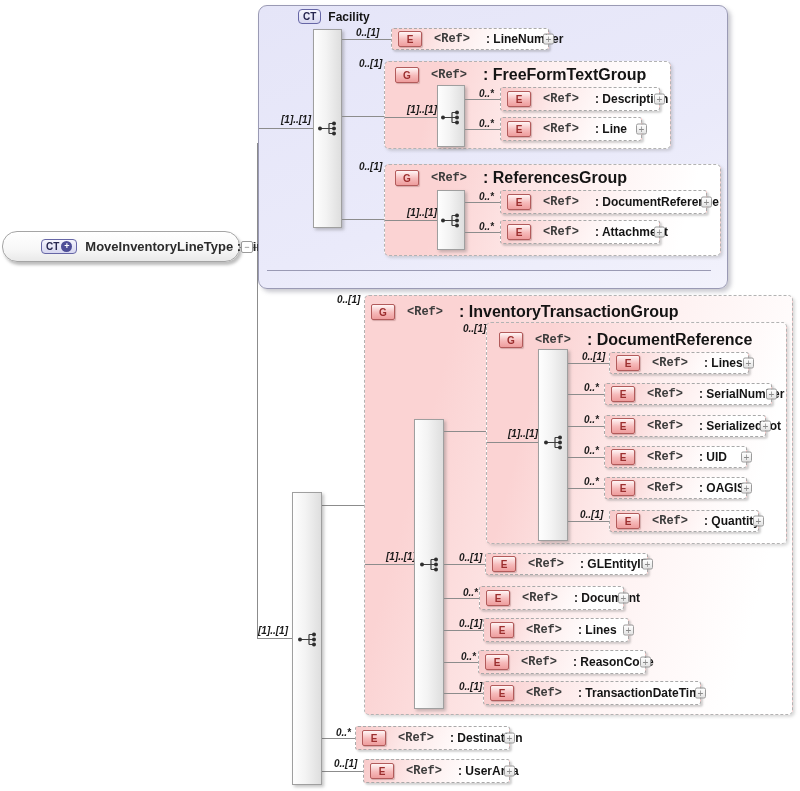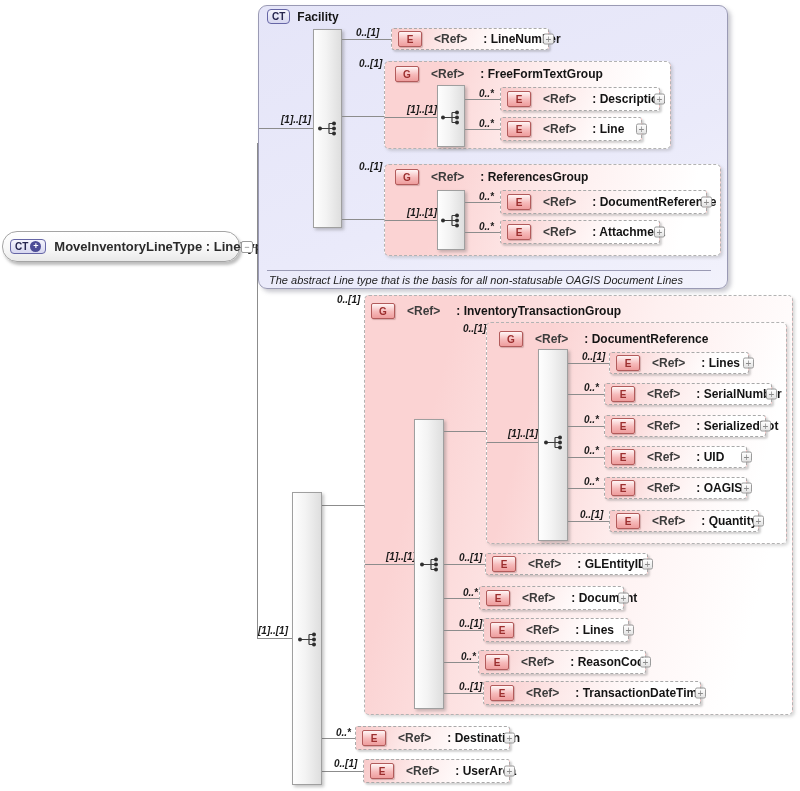--- a/index.html
+++ b/index.html
@@ -14,43 +14,43 @@
   .el{position:absolute;display:flex;align-items:center;box-sizing:border-box;padding-left:6px;
       background:linear-gradient(115deg,#f8c9c9 0%,#fde9e9 35%,#ffffff 75%);
       border:1px dashed #a9a9a9;border-radius:3px;box-shadow:2px 2px 2px rgba(110,110,110,.3);}
   .group{position:absolute;box-sizing:border-box;
       background:linear-gradient(105deg,#fbd3d3 18%,#fef0f0 55%,#ffffff 88%);
       border:1px dashed #b3b3b3;border-radius:5px;box-shadow:2px 2px 3px rgba(110,110,110,.25);}
   .ghead{position:absolute;left:0;top:0;display:flex;align-items:center;padding:6px 0 0 8px;}
   .badge{display:inline-flex;align-items:center;justify-content:center;width:22px;height:14px;
       font-size:10px;font-weight:bold;color:#9c2f2f;background:linear-gradient(180deg,#fff6f6 0%,#f6baba 55%,#ee9d9d 100%);
       border:1px solid #b25b5b;border-radius:2px;box-shadow:1px 1px 1px rgba(120,60,60,.3);flex:none;}
-  .ref{font-size:12px;font-weight:bold;color:#3c3c3c;margin-left:12px;white-space:nowrap;}
+  .ref{font-size:12px;font-weight:bold;color:#3c3c3c;margin-left:12px;white-space:nowrap;font-family:Liberation Mono, monospace;}
   .nm{font-size:12px;font-weight:bold;color:#141414;margin-left:16px;white-space:nowrap;}
   .plus{position:absolute;right:-6px;top:50%;transform:translateY(-50%);width:11px;height:11px;
       display:flex;align-items:center;justify-content:center;font-size:10px;line-height:10px;color:#8a8a8a;
       background:linear-gradient(180deg,#ffffff,#e3e3e3);border:1px solid #9b9b9b;border-radius:2px;box-sizing:border-box;}
   .ltbox{position:absolute;left:258px;top:5px;width:470px;height:284px;
       background:linear-gradient(160deg,#e5e5f8 0%,#eaeafa 60%,#f2f2fc 100%);
       border:1px solid #9a9ab4;border-radius:9px;box-shadow:3px 3px 4px rgba(100,100,120,.35);box-sizing:border-box;}
   .ctbadge{display:inline-flex;align-items:center;justify-content:center;height:15px;padding:0 4px;
       font-size:10px;font-weight:bold;color:#26264f;background:linear-gradient(180deg,#f5f5fd,#d7d7f0);
-      border:1px solid #6666a6;border-radius:4px;box-sizing:border-box;}
+      border:1px solid #6666a6;border-radius:4px;box-sizing:border-box;margin-left:31px;}
   .roottitle{font-size:13px;font-weight:bold;color:#2b2b2b;white-space:nowrap;}
   .pill{position:absolute;left:2px;top:231px;width:238px;height:31px;border-radius:15px;
       background:linear-gradient(180deg,#ffffff 0%,#f7f7f7 60%,#e9e9e9 100%);
       border:1px solid #a5a5a5;box-shadow:2px 3px 3px rgba(90,90,90,.4);display:flex;align-items:center;
       padding-left:7px;box-sizing:border-box;}
   .pluscircle{display:inline-flex;align-items:center;justify-content:center;width:11px;height:11px;border-radius:50%;
       background:#4d4d96;color:#fff;font-size:9px;line-height:9px;font-weight:bold;margin-left:2px;}
   .mini{position:absolute;width:12px;height:12px;background:#ffffff;border:1px solid #9b9b9b;border-radius:2px;
       display:flex;align-items:center;justify-content:center;font-size:9px;color:#777;box-sizing:border-box;}
   .sep{position:absolute;height:1px;background:#9a9ab4;}
   .foot{position:absolute;font-size:11px;font-style:italic;color:#222;white-space:nowrap;}
-  .ghname{font-size:12px;font-weight:bold;color:#141414;margin-left:16px;white-space:nowrap;}
+  .ghname{font-size:16px;font-weight:bold;color:#141414;margin-left:16px;white-space:nowrap;}
 </style>
 </head>
 <body>
 
 <div id="canvas">
 
   <div class="hl" style="left:232px;top:247px;width:25px;"></div>
   <div class="vl" style="left:257px;top:143px;height:496px;"></div>
   <div class="hl" style="left:257px;top:143px;width:6px;"></div>
   <div class="hl" style="left:257px;top:638px;width:35px;"></div>
@@ -159,21 +159,20 @@
       <div class="card" style="left:94px;top:56px;">0..*</div>
       <div class="el" style="left:115px;top:55px;width:160px;height:24px;">
         <span class="badge">E</span>
         <span class="ref">&lt;Ref&gt;</span>
         <span class="nm">: Attachment</span>
         <span class="plus">+</span>
       </div>
     </div>
 
     <div class="sep" style="left:8px;top:264px;width:444px;"></div>
-    <div class="foot" style="left:10px;top:268px;">The abstract Line type that is the basis for all non-statusable OAGIS Document Lines</div>
   </div>
 
   <div class="card" style="left:258px;top:625px;">[1]..[1]</div>
   <div class="bar" style="left:292px;top:492px;width:30px;height:293px;"></div>
   <svg class="seq" style="left:297px;top:632px;" width="22" height="15" viewBox="0 0 22 15">
     <path d="M3 7.5 H12 M12 2.5 V12.5 M12 2.5 H17 M12 7.5 H17 M12 12.5 H17" stroke="#3d3d3d" stroke-width="1.2" fill="none"></path>
     <circle cx="3" cy="7.5" r="2" fill="#2e2e2e"></circle>
       <circle cx="17" cy="2.5" r="2" fill="#2e2e2e"></circle>
     <circle cx="17" cy="7.5" r="2" fill="#2e2e2e"></circle>
       <circle cx="17" cy="12.5" r="2" fill="#2e2e2e"></circle>

